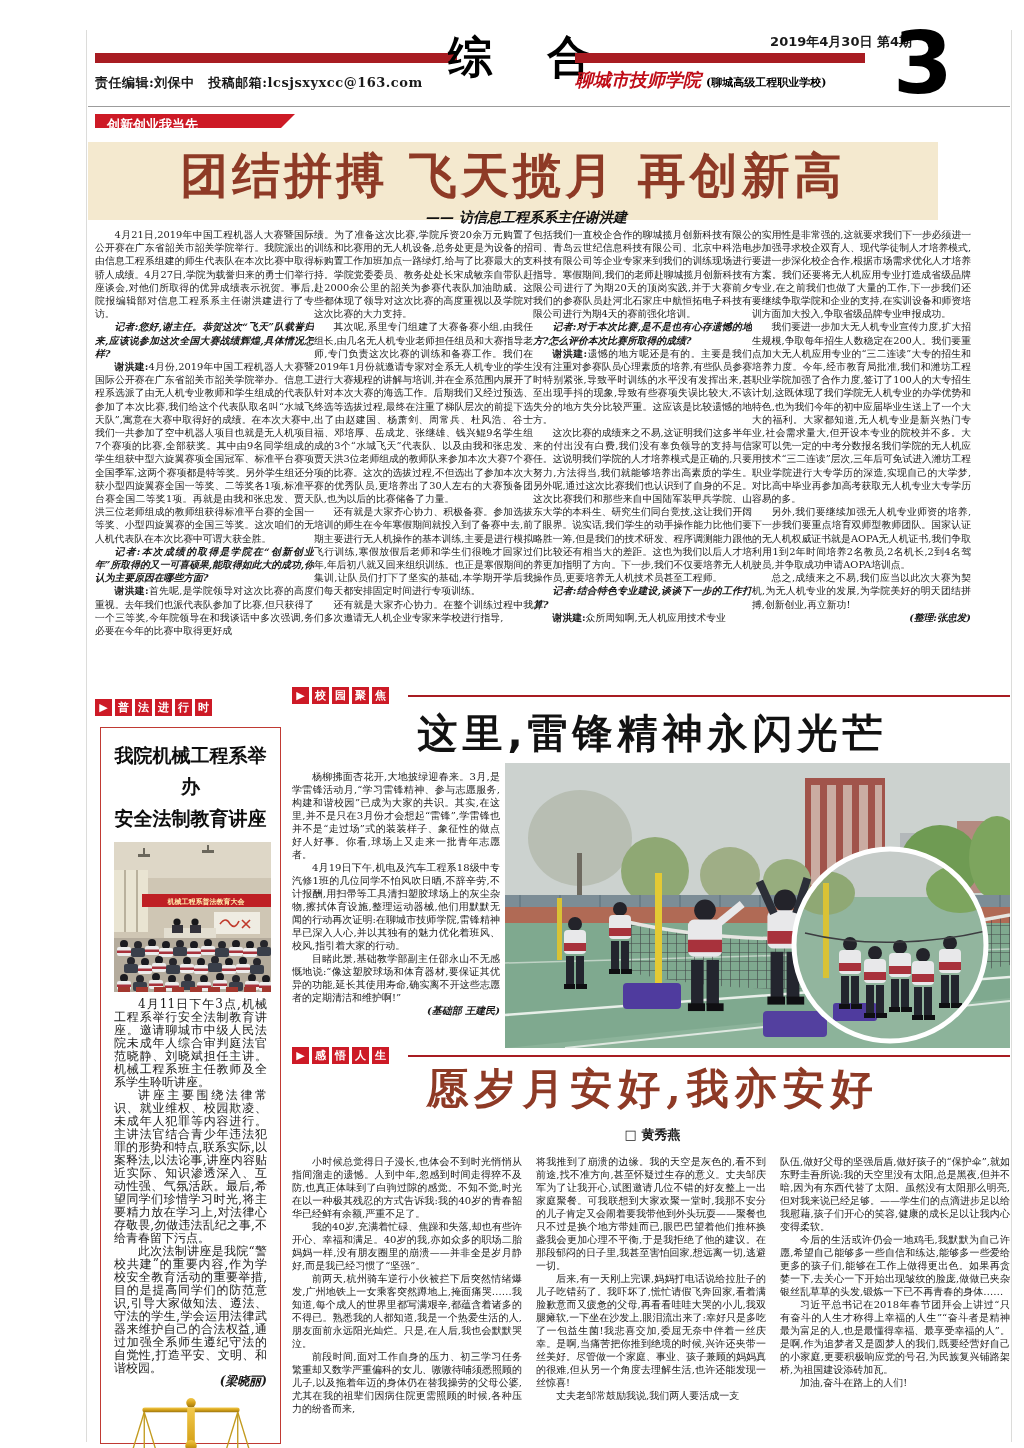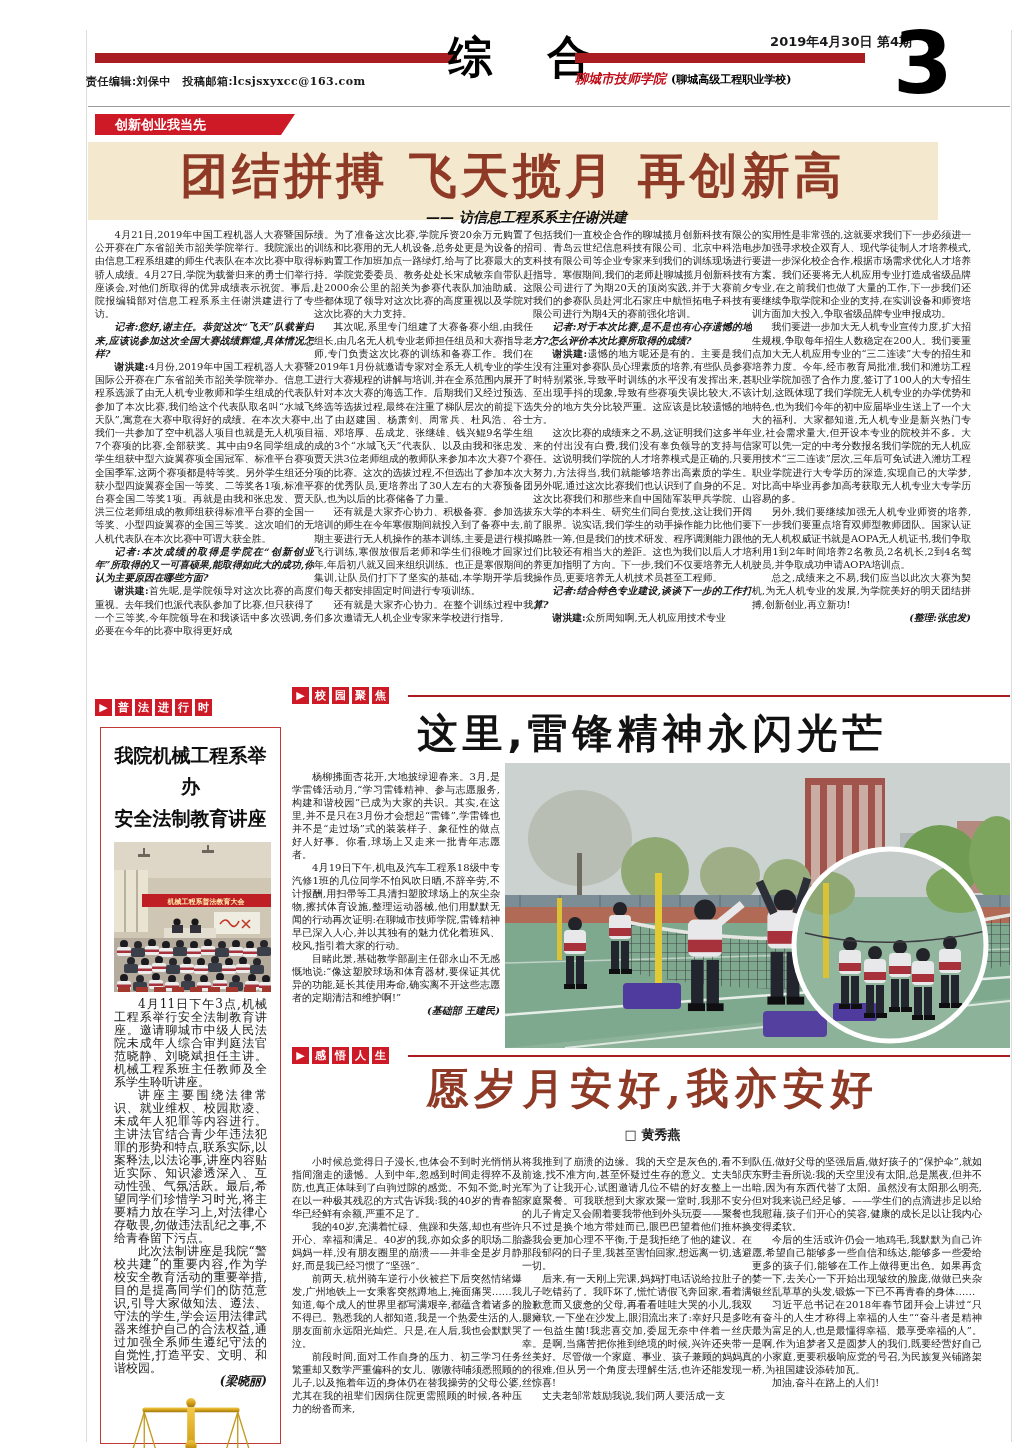--- a/index.html
+++ b/index.html
@@ -1,34 +1,34 @@
 <!DOCTYPE html>
 <html><head>
 <meta charset="utf-8">
 <style>
   html,body{margin:0;padding:0;background:#ffffff;}
   .page{position:relative;width:1024px;height:1448px;background:#ffffff;overflow:hidden;
         font-family:"DejaVu Serif","Liberation Serif",serif;color:#1a1a1a;}
   
   .edge{position:absolute;top:30px;height:1412px;width:1px;background:#dcdcda;}
-  .editor-line{position:absolute;left:86px;top:74px;font-size:11px;font-weight:bold;letter-spacing:.5px;text-align:right;}
+  .editor-line{position:absolute;left:95px;top:74px;font-size:13px;font-weight:bold;letter-spacing:.5px;text-align:right;}
   .bar{position:absolute;top:53px;height:10px;background:#a81c22;}
   .section-title{position:absolute;left:448px;top:28px;width:130px;font-family:"DejaVu Sans","Liberation Sans",sans-serif;
         font-size:44px;font-weight:900;letter-spacing:20px;color:#000;white-space:nowrap;}
   .date-issue{position:absolute;left:620px;top:33px;width:292px;text-align:right;font-size:13px;font-weight:bold;
         font-family:"DejaVu Sans","Liberation Sans",sans-serif;}
   .brand{position:absolute;left:575px;top:68px;width:340px;white-space:nowrap;}
-  .brand-name{color:#c00d18;font-size:13px;font-weight:bold;font-style:italic;}
+  .brand-name{color:#c00d18;font-size:18px;font-weight:bold;font-style:italic;}
   .brand-alt{color:#000;font-size:11px;font-weight:bold;}
   .page-num{position:absolute;left:893px;top:20px;font-size:86px;line-height:1;font-weight:900;
         font-family:"DejaVu Sans","Liberation Sans",sans-serif;color:#000;}
   .header-rule{position:absolute;left:88px;top:106px;width:922px;height:1px;background:#9c9c9c;}
   
-  .flag{position:absolute;left:95px;top:114px;width:200px;height:21px;background:#cd1a26;color:#fff;
-        font-size:13px;font-weight:bold;line-height:21px;padding-left:20px;box-sizing:border-box;
+  .flag{position:absolute;left:95px;top:114px;width:200px;height:14px;background:#cd1a26;color:#fff;
+        font-size:13px;font-weight:bold;line-height:21px;padding-left:12px;box-sizing:border-box;
         clip-path:polygon(0 0,100% 0,93% 100%,0 100%);font-family:"DejaVu Sans","Liberation Sans",sans-serif;}
   
   .headline-block{position:absolute;left:88px;top:142px;width:850px;height:78px;background:#f4e9cf;text-align:center;}
   .headline{margin-top:2px;font-size:48px;font-weight:900;color:#8e3a26;letter-spacing:4px;white-space:nowrap;
         font-family:"DejaVu Serif","Liberation Serif",serif;}
   .subhead{margin-top:1px;font-size:14px;font-weight:bold;font-style:italic;color:#111;margin-left:27px;}
   
   .cols{position:absolute;display:flex;}
   .col{overflow:hidden;}
   .main-cols{left:95px;top:228px;width:915px;height:452px;}
@@ -51,21 +51,21 @@
   .legal-text{font-size:12px;line-height:13px;margin-top:6px;}
   
   .lf-title{position:absolute;left:295px;top:706px;width:715px;text-align:center;font-size:40px;font-weight:900;
         letter-spacing:5px;color:#121212;font-family:"DejaVu Sans","Liberation Sans",sans-serif;white-space:nowrap;}
   .lf-text{position:absolute;left:292px;top:770px;width:208px;height:278px;font-size:10px;line-height:13px;overflow:hidden;}
   
   .essay-title{position:absolute;left:295px;top:1061px;width:715px;text-align:center;font-size:42px;font-weight:900;
         letter-spacing:6px;color:#8e3a26;white-space:nowrap;}
   .essay-byline{position:absolute;left:295px;top:1126px;width:715px;text-align:center;font-size:13px;font-weight:bold;
         font-family:"DejaVu Sans","Liberation Sans",sans-serif;}
-  .essay-cols{left:292px;top:1155px;width:718px;height:290px;}
+  .essay-cols{left:292px;top:1155px;width:718px;height:290px;gap:14px;justify-content:center;}
   .essay-cols .col{width:230px;height:290px;font-size:10px;line-height:13px;}
   .photo-frame{position:absolute;}
 </style>
 </head>
 <body>
 
 <div class="page">
 
   <div class="edge" style="left:86px;"></div>
   <div class="edge" style="left:1011px;"></div>

